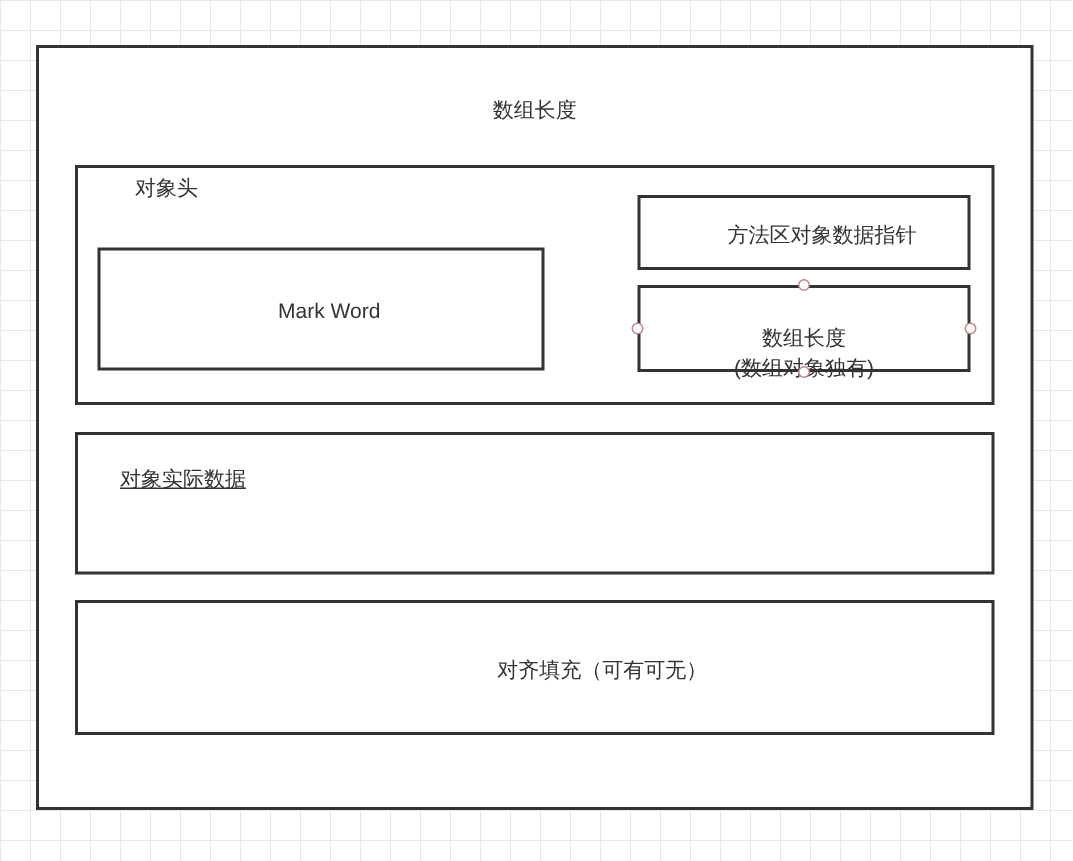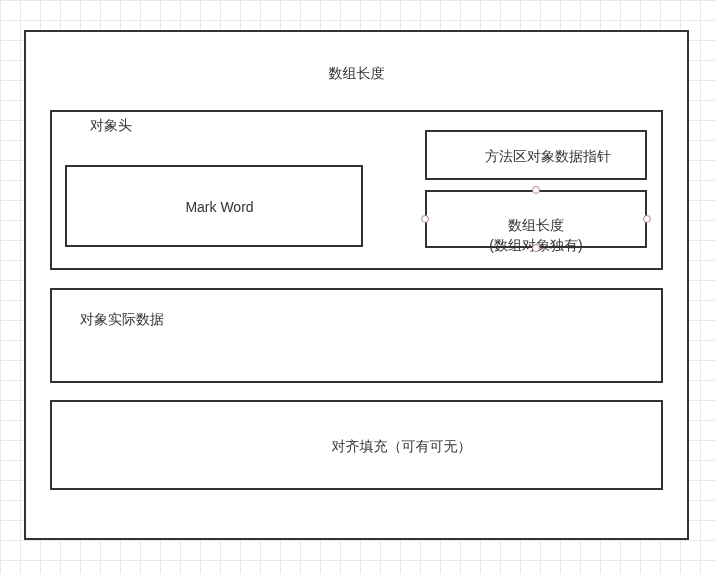--- a/index.html
+++ b/index.html
@@ -120,16 +120,16 @@
 
 <div class="box array-len"></div>
 <div class="label" style="left:425px; top:216px; width:222px;">数组长度
 (数组对象独有)</div>
 <div class="handle" style="left:421px; top:215px;"></div>
 <div class="handle" style="left:643px; top:215px;"></div>
 <div class="handle" style="left:532px; top:186px;"></div>
 <div class="handle" style="left:532px; top:244px;"></div>
 
 <div class="box instance-data"></div>
-<div class="label" style="left:80px; top:310px; width:200px; text-align:left;">对象实际数据</div>
+<div class="label" style="left:80px; top:310px; width:200px; text-align:left;text-decoration:underline;">对象实际数据</div>
 
 <div class="box padding-section"></div>
 <div class="label" style="left:50px; top:437px; width:703px;">对齐填充（可有可无）</div>
 
 </body></html>

